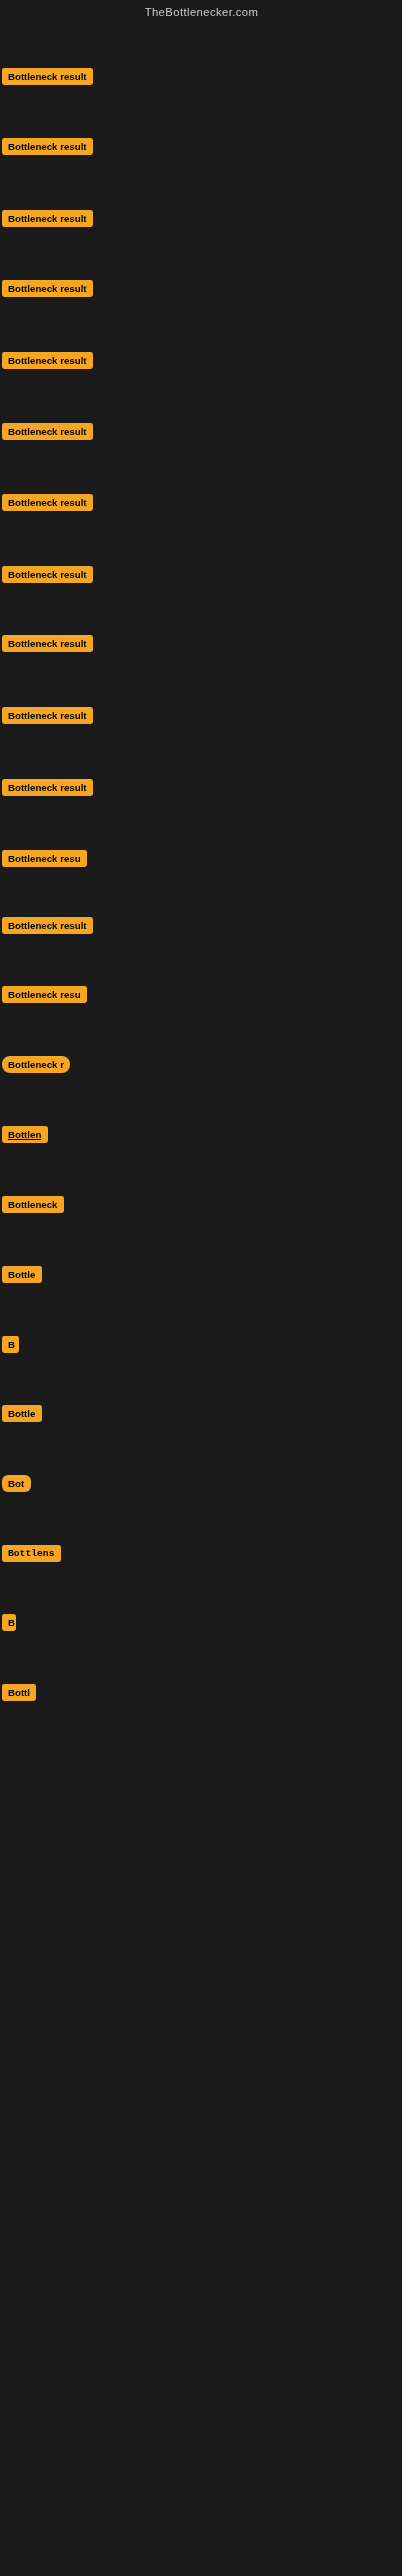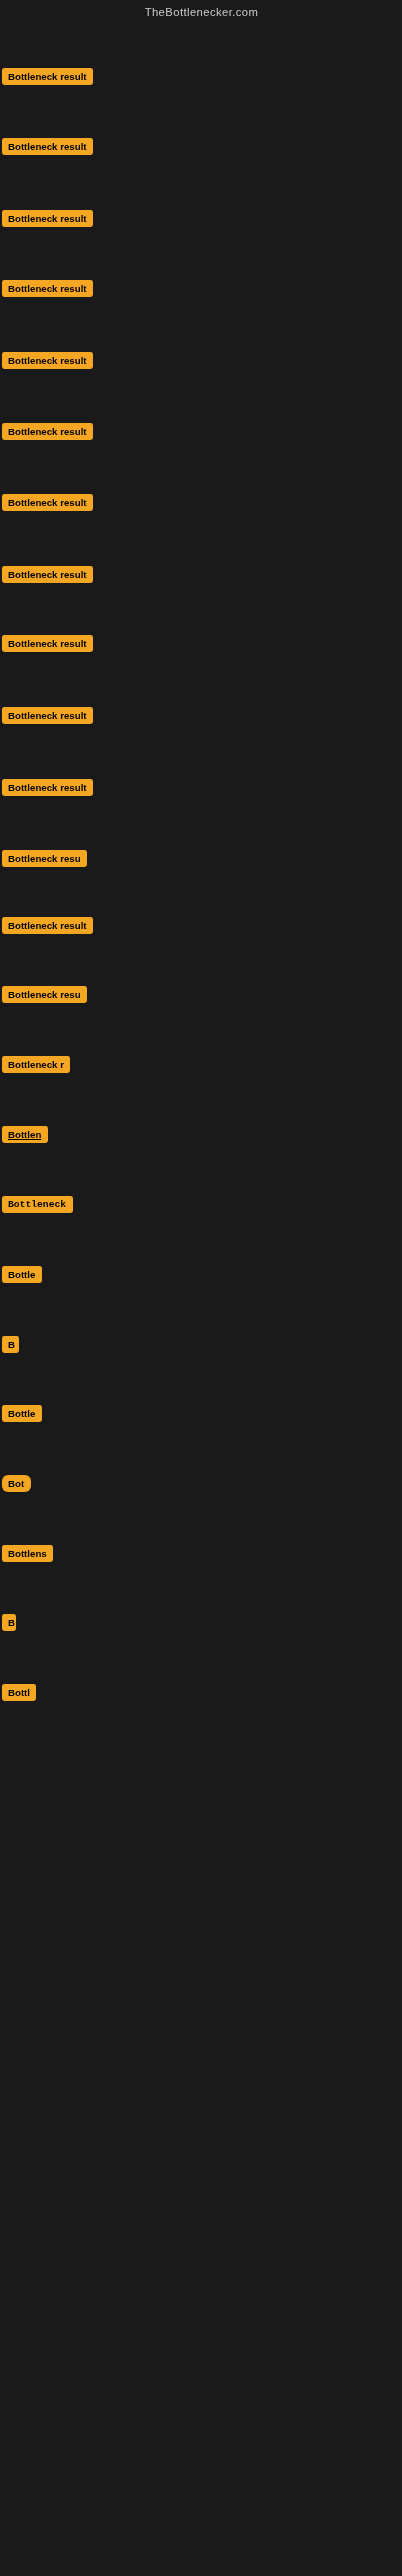--- a/index.html
+++ b/index.html
@@ -49,24 +49,24 @@
     <div style="position: absolute; top: 330px; left: 1.6px;"><span class="bottleneck-badge" style="max-width: 127px; display: inline-block;">Bottleneck result</span></div>
     <div style="position: absolute; top: 401px; left: 1.6px;"><span class="bottleneck-badge" style="max-width: 125px; display: inline-block;">Bottleneck result</span></div>
     <div style="position: absolute; top: 472px; left: 1.6px;"><span class="bottleneck-badge" style="max-width: 125px; display: inline-block;">Bottleneck result</span></div>
     <div style="position: absolute; top: 544px; left: 1.6px;"><span class="bottleneck-badge" style="max-width: 125px; display: inline-block;">Bottleneck result</span></div>
     <div style="position: absolute; top: 613px; left: 1.6px;"><span class="bottleneck-badge" style="max-width: 123px; display: inline-block;">Bottleneck result</span></div>
     <div style="position: absolute; top: 685px; left: 1.6px;"><span class="bottleneck-badge" style="max-width: 122px; display: inline-block;">Bottleneck result</span></div>
     <div style="position: absolute; top: 757px; left: 1.6px;"><span class="bottleneck-badge" style="max-width: 121px; display: inline-block;">Bottleneck result</span></div>
     <div style="position: absolute; top: 828px; left: 1.6px;"><span class="bottleneck-badge" style="max-width: 105px; display: inline-block;">Bottleneck resu</span></div>
     <div style="position: absolute; top: 895px; left: 1.6px;"><span class="bottleneck-badge" style="max-width: 113px; display: inline-block;">Bottleneck result</span></div>
     <div style="position: absolute; top: 964px; left: 1.6px;"><span class="bottleneck-badge" style="max-width: 103px; display: inline-block;">Bottleneck resu</span></div>
-    <div style="position: absolute; top: 1034px; left: 1.6px;"><span class="bottleneck-badge" style="max-width: 81px; display: inline-block;">Bottleneck r</span></div>
+    <div style="position: absolute; top: 1034px; left: 1.6px;"><span class="bottleneck-badge" style="max-width: 81px; display: inline-block; border-radius: 8px;">Bottleneck r</span></div>
     <div style="position: absolute; top: 1104px; left: 1.6px;"><span class="bottleneck-badge" style="max-width: 58px; display: inline-block; text-decoration: underline;">Bottlen</span></div>
-    <div style="position: absolute; top: 1174px; left: 1.6px;"><span class="bottleneck-badge" style="max-width: 71px; display: inline-block; font-family: Liberation Mono, monospace;">Bottleneck</span></div>
+    <div style="position: absolute; top: 1174px; left: 1.6px;"><span class="bottleneck-badge" style="max-width: 71px; display: inline-block;">Bottleneck</span></div>
     <div style="position: absolute; top: 1244px; left: 1.6px;"><span class="bottleneck-badge" style="max-width: 50px; display: inline-block;">Bottle</span></div>
     <div style="position: absolute; top: 1314px; left: 1.6px;"><span class="bottleneck-badge" style="max-width: 17.7px; display: inline-block;">B</span></div>
     <div style="position: absolute; top: 1383px; left: 1.6px;"><span class="bottleneck-badge" style="max-width: 48px; display: inline-block;">Bottle</span></div>
     <div style="position: absolute; top: 1453px; left: 1.6px;"><span class="bottleneck-badge" style="max-width: 32px; display: inline-block; border-radius: 6px;">Bot</span></div>
-    <div style="position: absolute; top: 1523px; left: 1.6px;"><span class="bottleneck-badge" style="max-width: 60px; display: inline-block;">Bottlens</span></div>
+    <div style="position: absolute; top: 1523px; left: 1.6px; font-family: Liberation Mono, monospace;"><span class="bottleneck-badge" style="max-width: 60px; display: inline-block;">Bottlens</span></div>
     <div style="position: absolute; top: 1592px; left: 1.6px;"><span class="bottleneck-badge" style="max-width: 14.5px; display: inline-block;">B</span></div>
     <div style="position: absolute; top: 1662px; left: 1.6px;"><span class="bottleneck-badge" style="max-width: 42px; display: inline-block;">Bottl</span></div>
   </div>
 
 
 </body></html>

